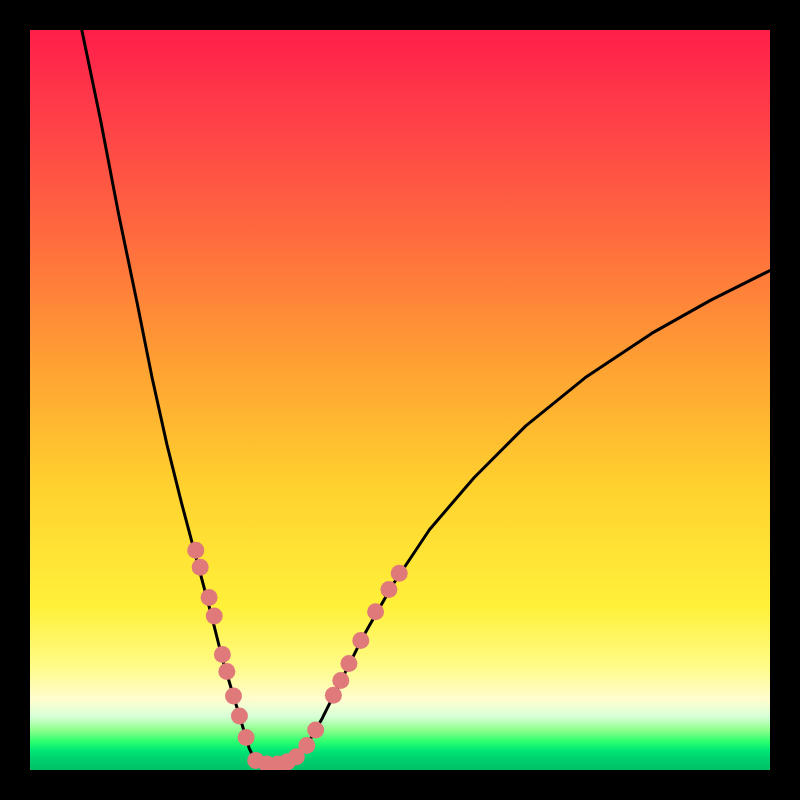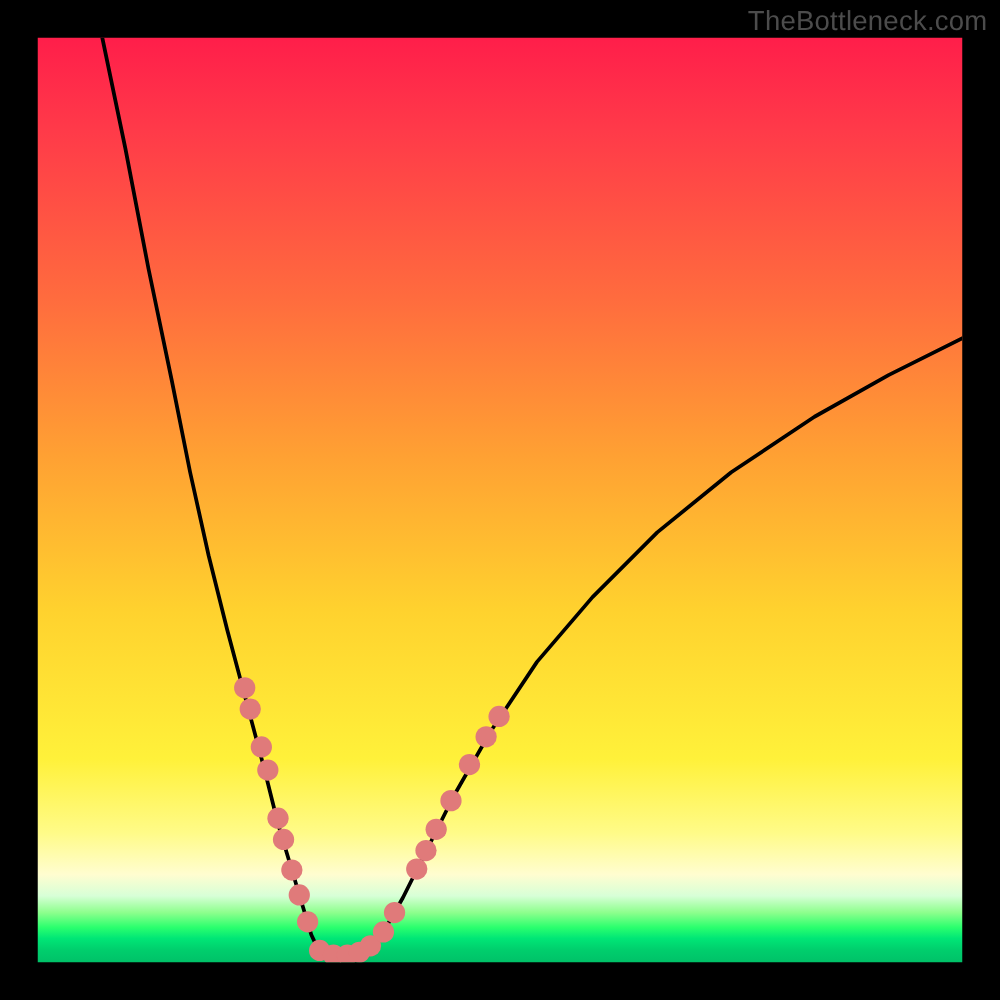--- a/index.html
+++ b/index.html
@@ -58,21 +58,20 @@
     font-size: 22px;
     letter-spacing: 0.2px;
     font-weight: 500;
   }
 </style>
 </head>
 <body>
 
 <div class="frame">
 
-  <div class="watermark">TheBottleneck.com</div>
 
   <div class="plot">
     <div class="gradient-bg"></div>
 
     <svg class="svg-layer" viewBox="0 0 740 740" preserveAspectRatio="none">
       <g id="curves">
           <path d="M 51.80 0.00 L 70.30 88.80 L 88.80 185.00 L 107.30 273.80 L 122.10 347.80 L 136.90 414.40 L 151.70 473.60 L 166.50 529.10 L 181.30 584.60 L 192.40 629.00 L 203.50 666.00 L 212.38 695.60 L 219.04 717.80 L 224.22 728.90 L 224.22 728.90 L 233.10 733.34 L 244.20 734.82 L 255.30 733.34 L 264.92 728.90 L 264.92 728.90 L 277.50 714.10 L 292.30 688.20 L 310.80 651.20 L 333.00 606.80 L 362.60 555.00 L 399.60 499.50 L 444.00 447.70 L 495.80 395.90 L 555.00 347.80 L 621.60 303.40 L 680.80 270.10 L 740.00 240.50 " fill="none" stroke="#000" stroke-width="3" stroke-linecap="round" stroke-linejoin="round"></path>
         </g>
       <g id="dots">
           <circle cx="165.76" cy="520.22" r="8.5" fill="#e07a7a"></circle>

